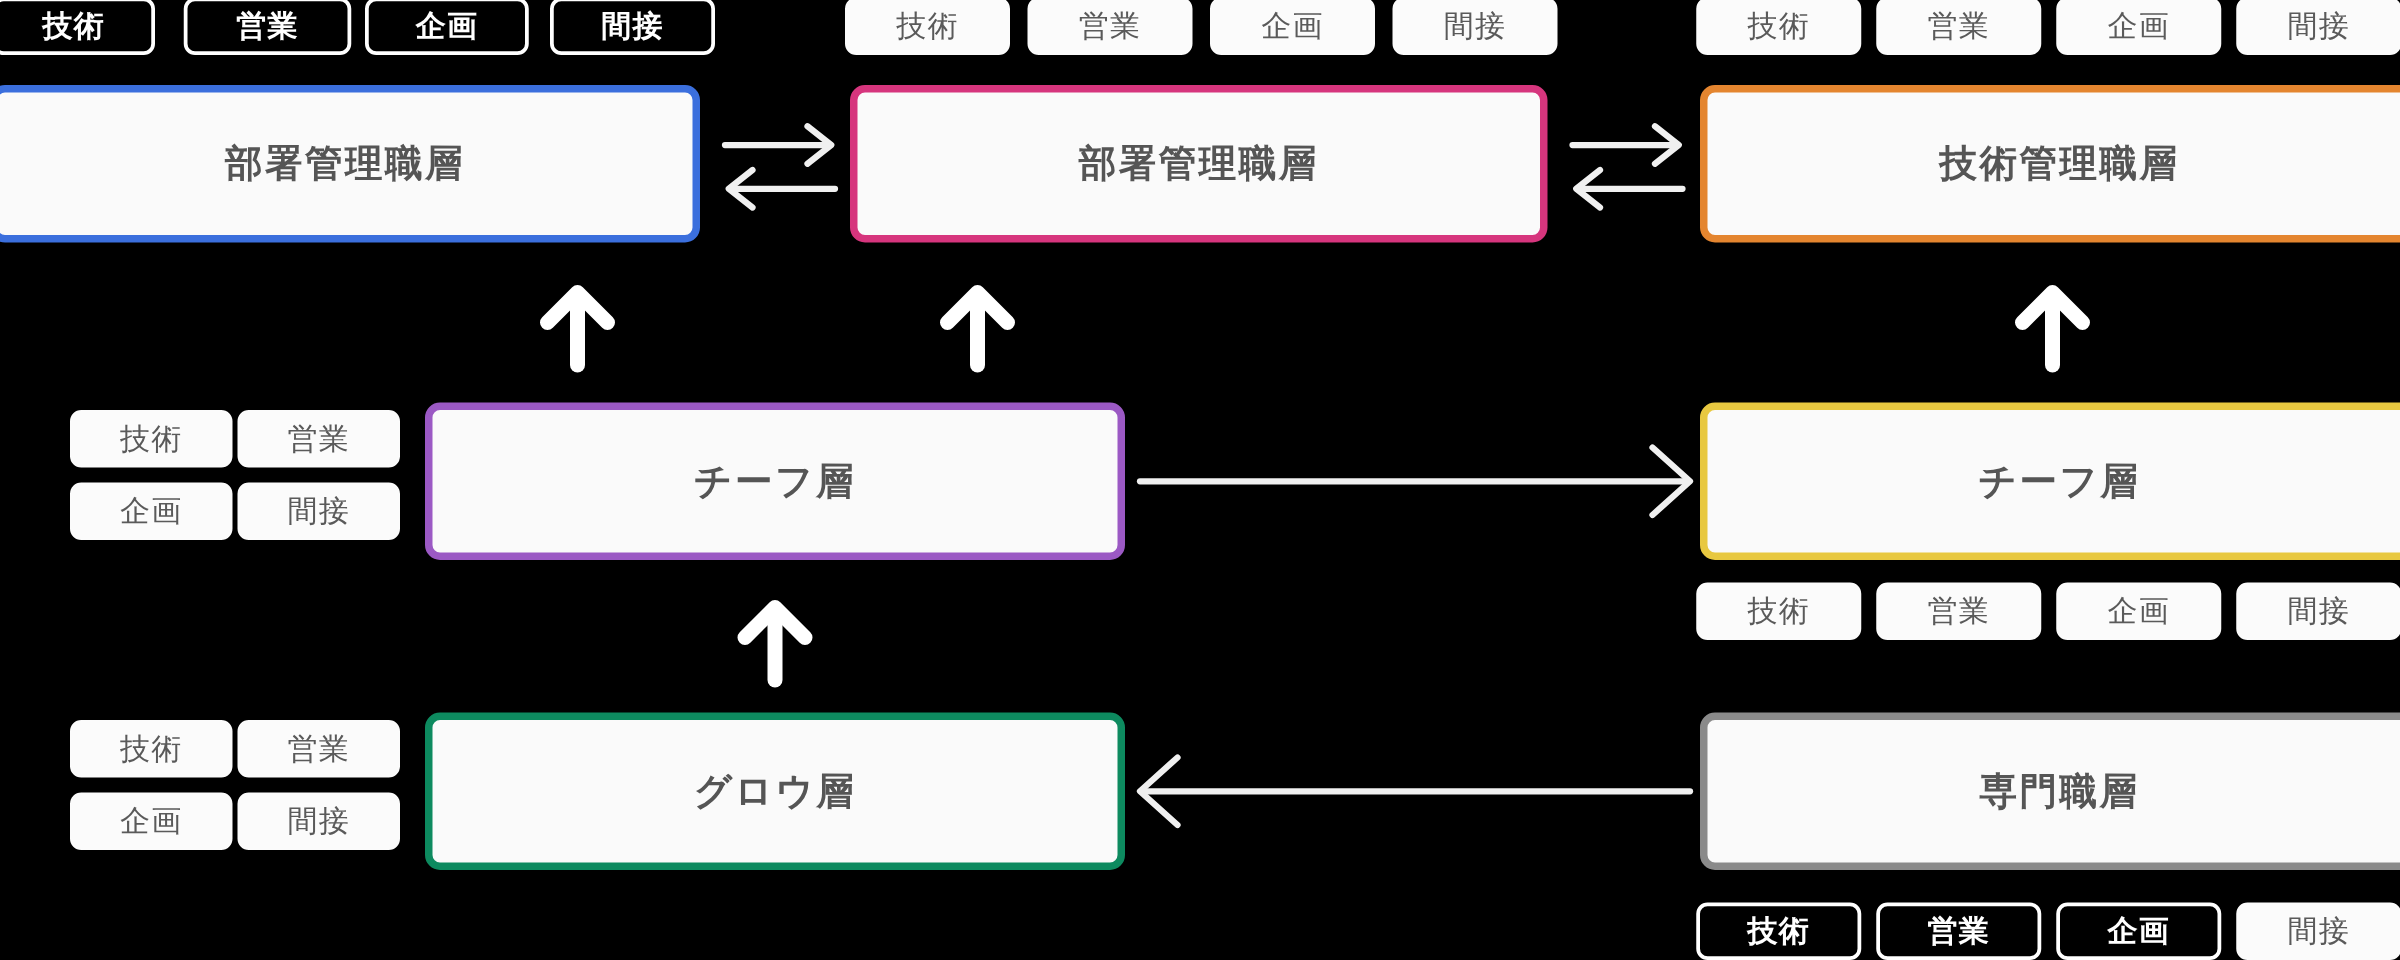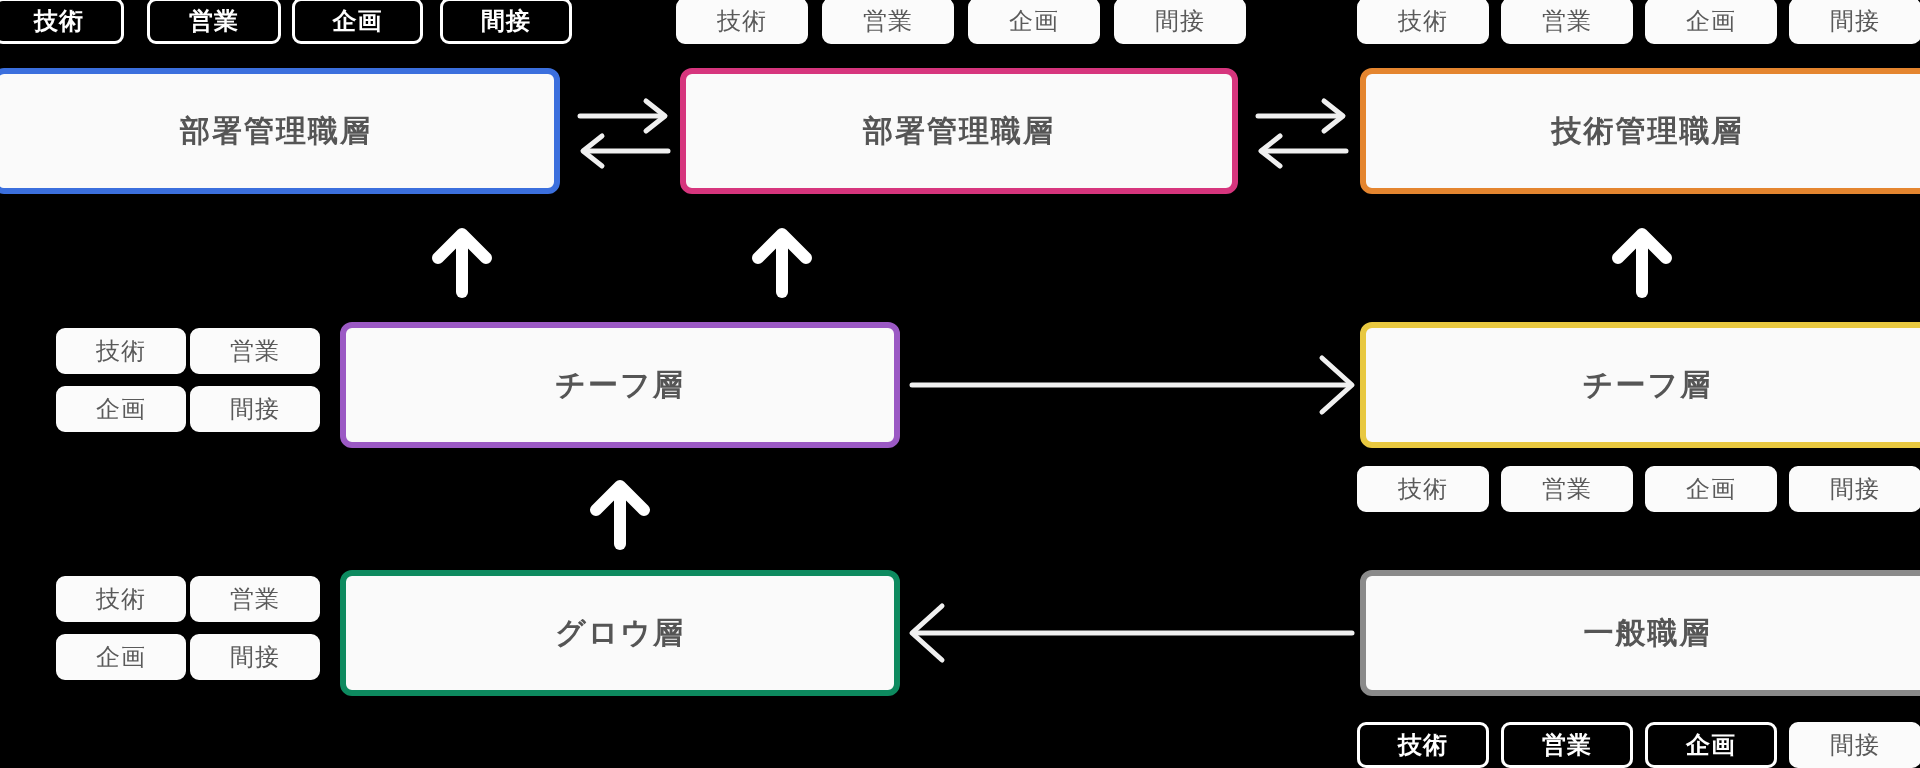--- a/index.html
+++ b/index.html
@@ -196,21 +196,21 @@
     </div>
   <div class="chip light" style="left:190px;top:634px;width:130px;">
       <span>間接</span>
     </div>
 
   <div class="layerbox" style="left:340px;top:570px;width:560px;height:126px;border:6px solid #0d8a5f;align-items:center;">
     <span>グロウ層</span>
   </div>
 
   <div class="layerbox" style="left:1360px;top:570px;width:575px;height:126px;border:6px solid #8a8a8a;">
-    <span>一般職層</span>
+    <span>専門職層</span>
   </div>
 
   <svg class="arrow-svg" style="left:908px;top:590px;width:448px;height:86px;" viewBox="0 0 448 86">
     <g fill="none" stroke="#f0f0f0" stroke-width="5" stroke-linecap="round" stroke-linejoin="round">
       <path d="M444 43 H6"></path>
       <path d="M34 16 L4 43 L34 70"></path>
     </g>
   </svg>
 
   <div class="chip dark" style="left:1357px;top:722px;width:132px;">

